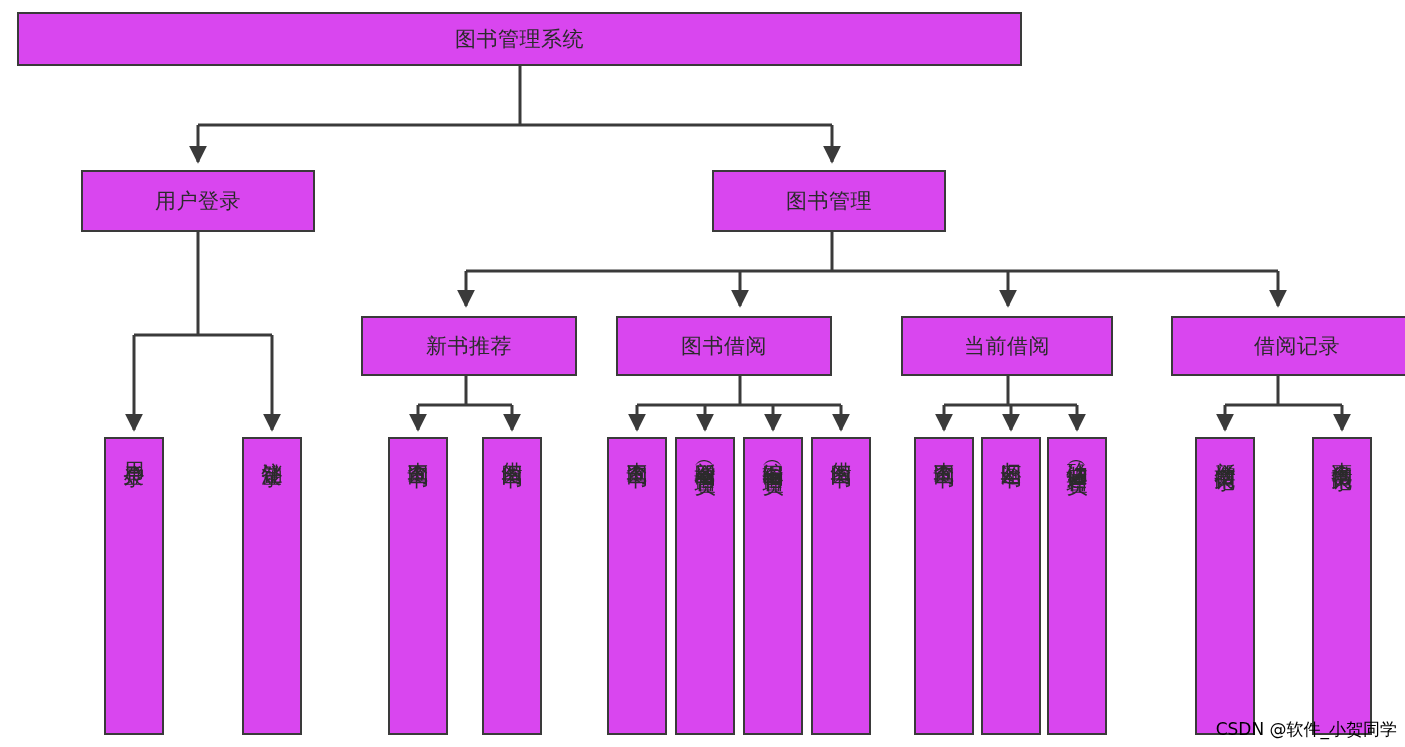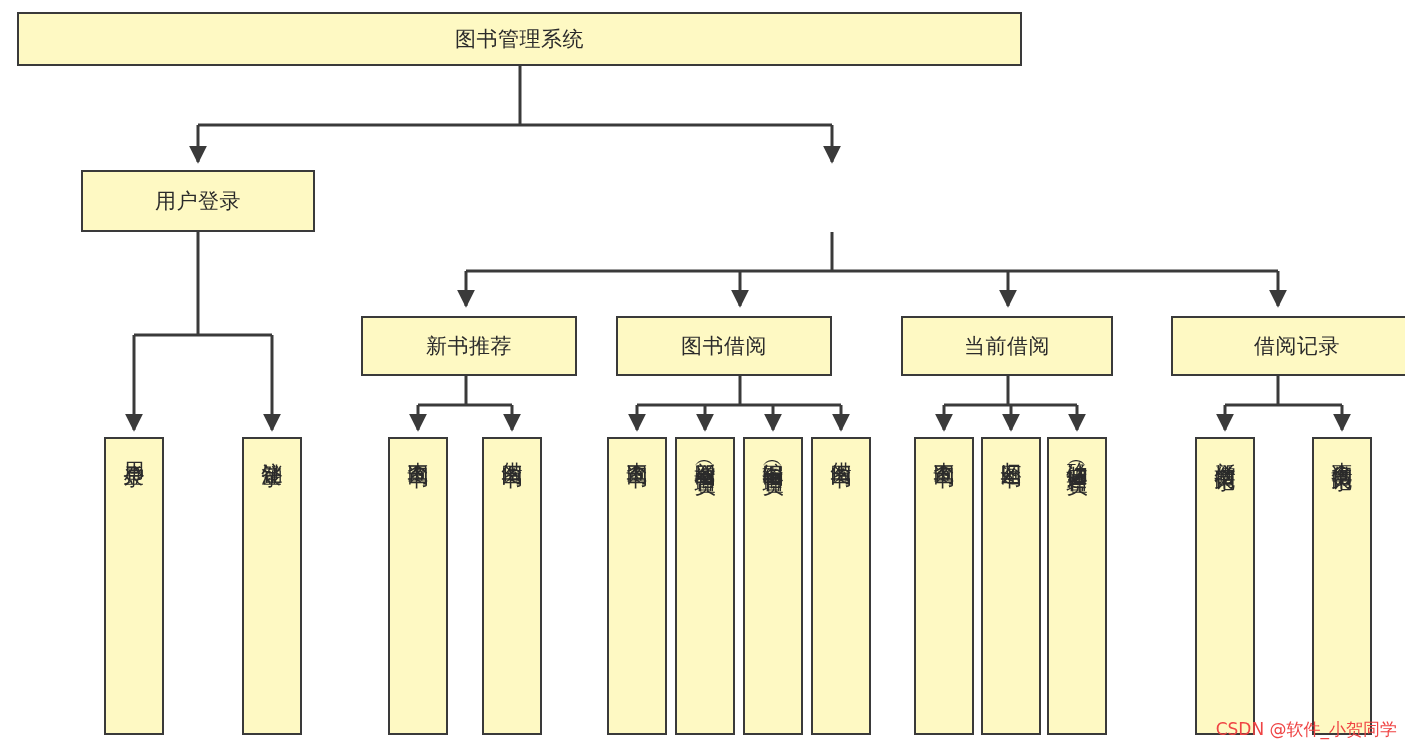--- a/index.html
+++ b/index.html
@@ -21,21 +21,21 @@
     position: absolute;
     left: 0;
     top: 0;
     width: 1405px;
     height: 747px;
   }
   .node {
     position: absolute;
     box-sizing: border-box;
     border: 2px solid #3a3a3a;
-    background: #fef9c3;
+    background: #d946ef;
     display: flex;
     align-items: center;
     justify-content: center;
     color: #2b2b2b;
     z-index: 2;
   }
   .node .label {
     display: block;
     text-align: center;
     line-height: 1.18;
@@ -61,21 +61,21 @@
     font-size: 21px;
     line-height: 1.05;
     letter-spacing: 2px;
     white-space: nowrap;
   }
   #watermark {
     position: absolute;
     right: 8px;
     bottom: 6px;
     font-size: 17px;
-    color: #ef4444;
+    color: #000000;
     z-index: 5;
     white-space: nowrap;
     pointer-events: none;
   }
 </style>
 </head>
 <body>
 
 <div id="diagram-root">
 
@@ -129,20 +129,23 @@
     </g>
   </svg>
 
   <div class="node horiz root" style="left:17px; top:12px; width:1005px; height:54px;">
     <span class="label">图书管理系统</span>
   </div>
 
   <div class="node horiz" style="left:81px; top:170px; width:234px; height:62px;">
     <span class="label">用户登录</span>
   </div>
+  <div class="node horiz" style="left:712px; top:170px; width:234px; height:62px;">
+    <span class="label">图书管理</span>
+  </div>
 
   <div class="node horiz" style="left:361px; top:316px; width:216px; height:60px;">
     <span class="label">新书推荐</span>
   </div>
   <div class="node horiz" style="left:616px; top:316px; width:216px; height:60px;">
     <span class="label">图书借阅</span>
   </div>
   <div class="node horiz" style="left:901px; top:316px; width:212px; height:60px;">
     <span class="label">当前借阅</span>
   </div>

